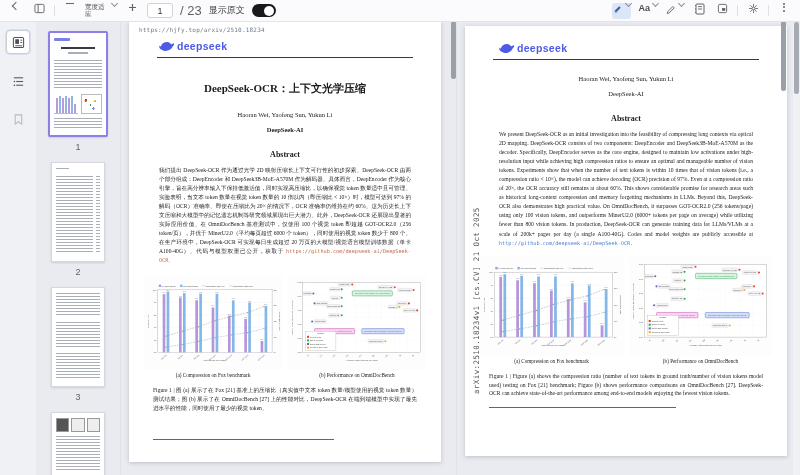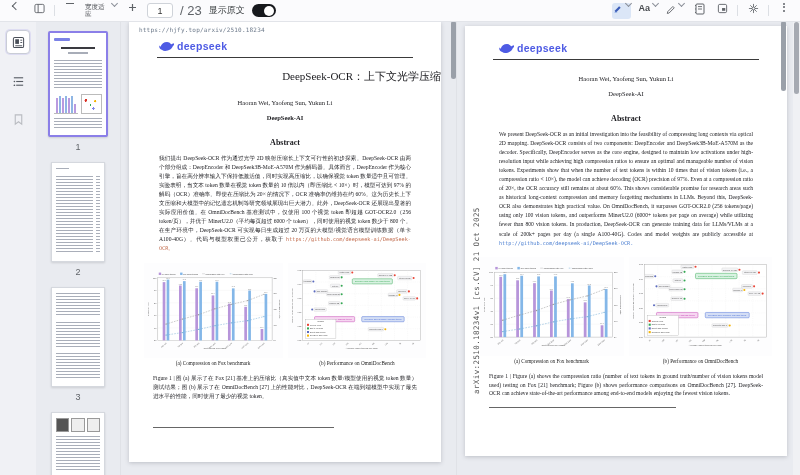--- a/index.html
+++ b/index.html
@@ -68,21 +68,21 @@
 
   .page{position:absolute;background:#fff;box-shadow:0 1px 4px rgba(60,64,80,.25);font-family:"Liberation Serif",serif;color:#1c1c20;}
   .page-l{left:8px;top:1px;width:312px;height:440px;}
   .page-r{left:8px;top:5px;width:322px;height:430px;}
 
   .p-url{font-family:"DejaVu Sans Mono",monospace;font-size:6px;color:#6d7a8b;padding:4px 0 0 10px;letter-spacing:.2px;}
   .p-logo{display:flex;align-items:center;gap:3px;margin:7px 0 0 30px;}
   .page-r .p-logo{margin-top:16px;margin-left:34px;}
   .p-logo-text{font-family:"Liberation Sans",sans-serif;font-weight:bold;font-size:10.5px;letter-spacing:.3px;text-align:right;}
   .p-rule{border:none;border-top:1px solid #3a3a3a;margin:5px 28px 0;}
-  .p-title{text-align:right;font-weight:normal;font-size:11px;margin-top:11px;}
+  .p-title{text-align:center;font-weight:bold;font-size:11px;margin-top:23px;}
   .p-authors{text-align:center;font-size:6.5px;margin-top:15px;}
   .p-affil{text-align:center;font-size:6.5px;margin-top:8px;font-weight:bold;}
   .p-absh{text-align:center;font-size:8px;font-weight:bold;margin-top:17px;}
   .p-abs{font-size:5.6px;line-height:1.62;text-align:justify;margin:7px 30px 0;}
   .page-r .p-abs{margin:7px 34px 0;}
   .p-link{text-decoration:none;font-family:"DejaVu Sans Mono",monospace;font-size:5.2px;}
   .p-fig{display:flex;justify-content:center;gap:5px;margin:9px 12px 0;}
   .chart{width:48%;height:auto;display:block;background:#fdfdfe;}
   svg text{font-family:"Liberation Sans",sans-serif;}
   .p-subcaps{display:flex;margin:2px 12px 0;}

